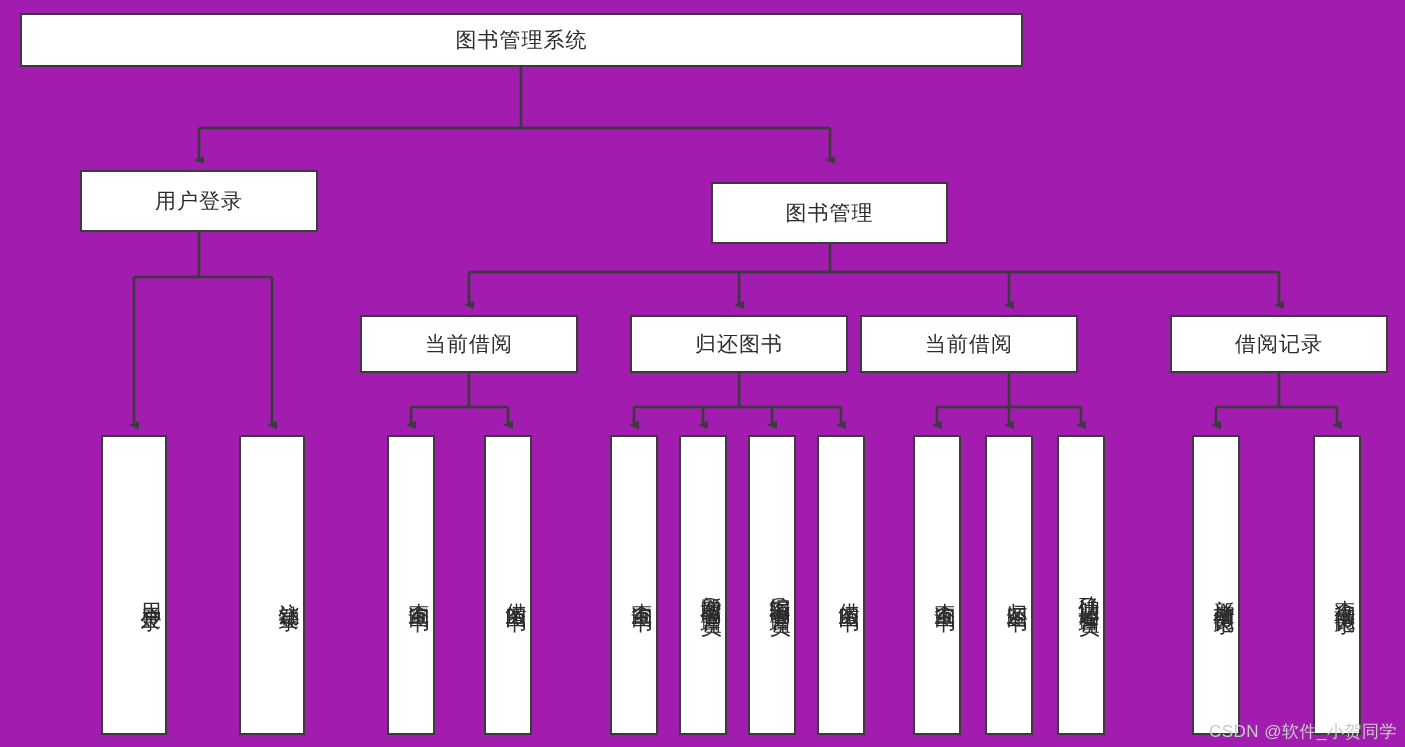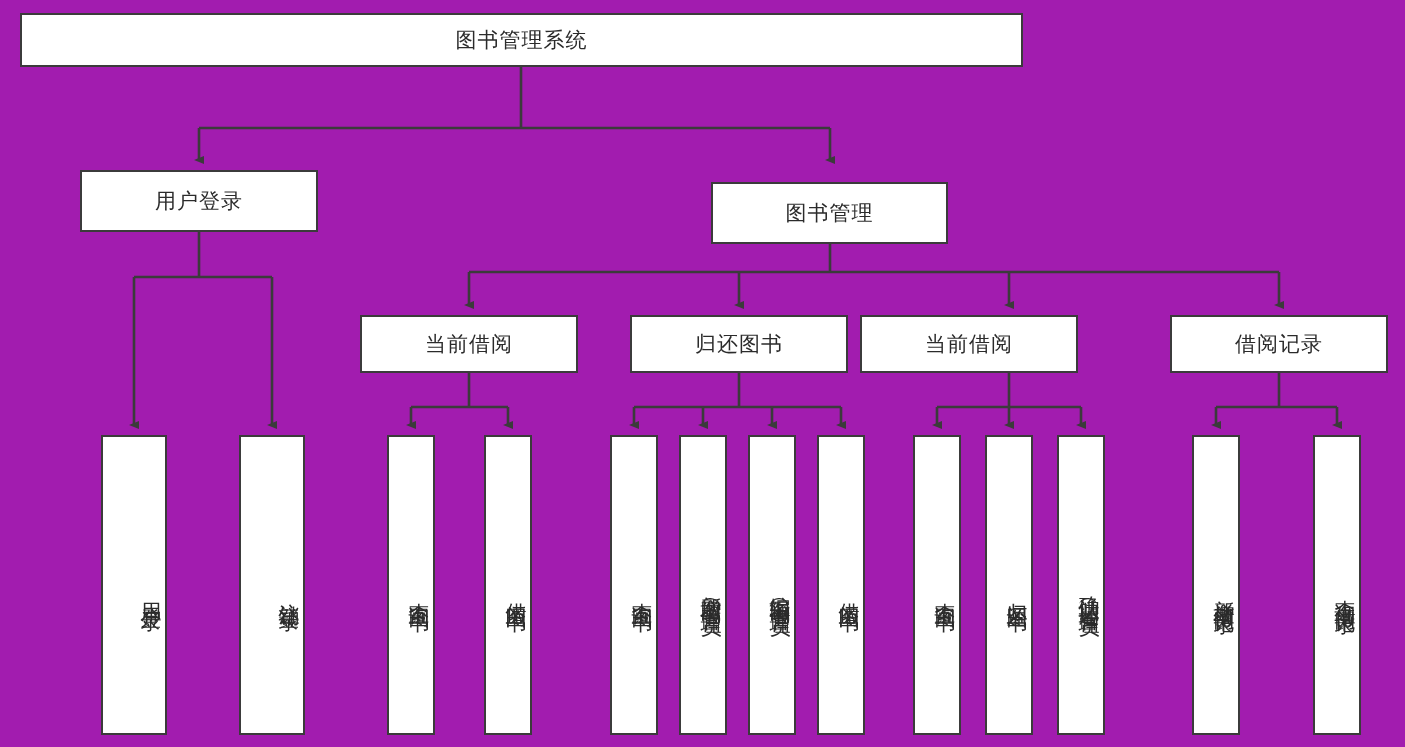--- a/index.html
+++ b/index.html
@@ -179,13 +179,14 @@
   <div class="node vert" style="left: 1057px; top: 435px; width: 48px; height: 300px;">
     <span class="vlabel">确认归还（管理员）</span>
   </div>
   <div class="node vert" style="left: 1192px; top: 435px; width: 48px; height: 300px;">
     <span class="vlabel">新增借阅记录</span>
   </div>
   <div class="node vert" style="left: 1313px; top: 435px; width: 48px; height: 300px;">
     <span class="vlabel">查询借阅记录</span>
   </div>
 
+  <div id="watermark">CSDN @软件_小贺同学</div>
 </div>
 
 </body></html>

